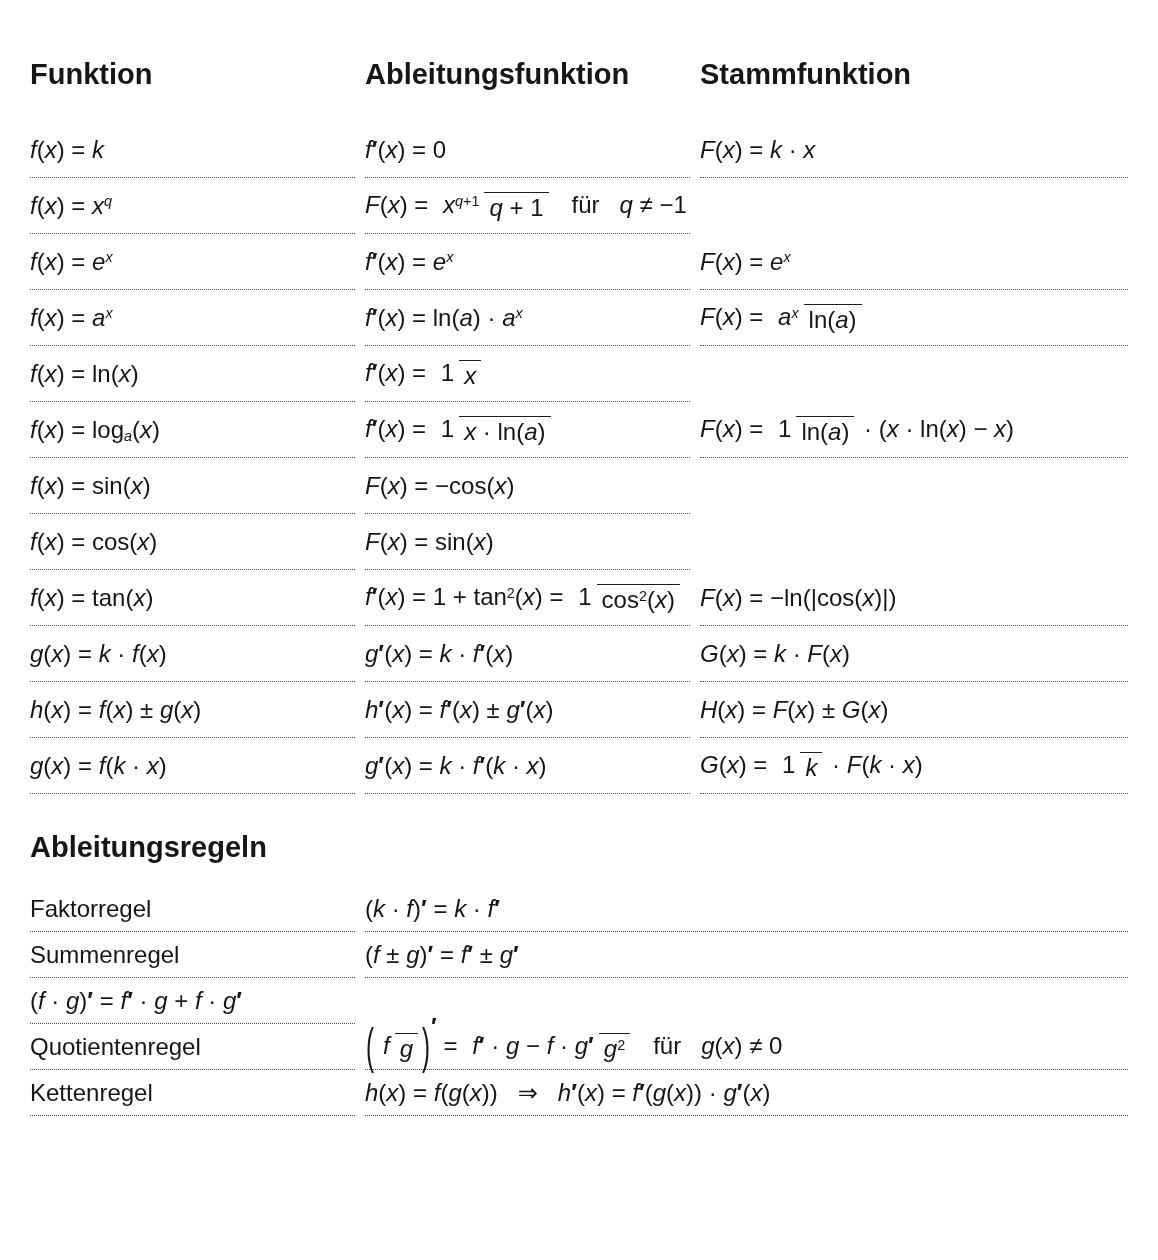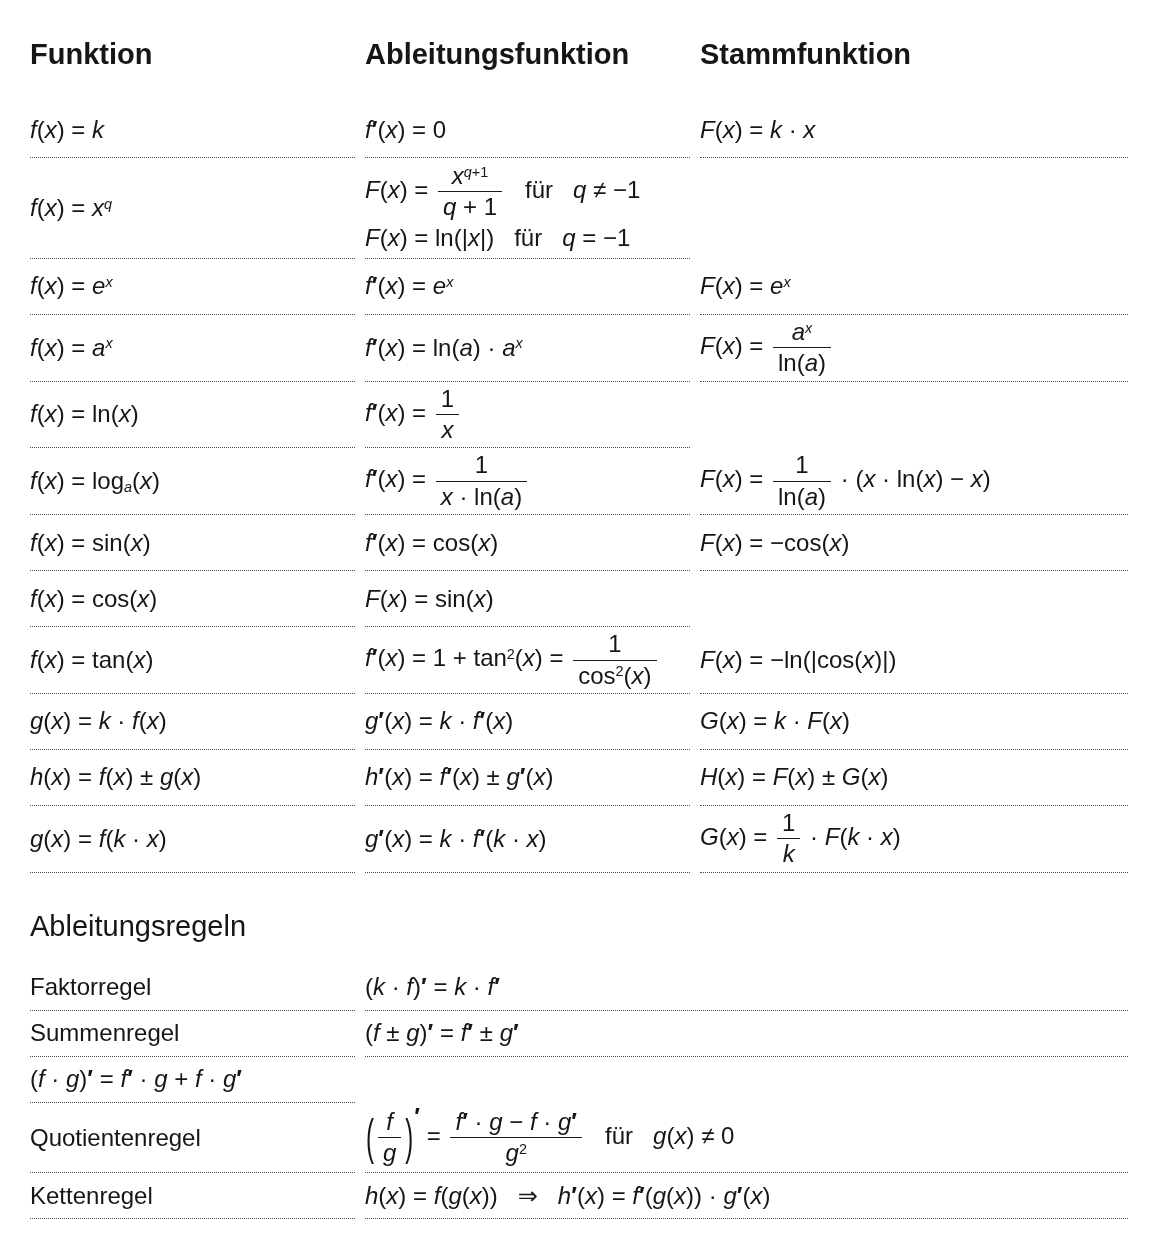--- a/index.html
+++ b/index.html
@@ -8,21 +8,21 @@
     --bg:#ffffff;
   }
   *{margin:0;padding:0;box-sizing:border-box;}
   html,body{background:var(--bg);}
   body{
     width:1158px;height:1260px;
     color:var(--text);
     font-family:"Liberation Sans","DejaVu Sans",sans-serif;
     overflow:hidden;
   }
-  .page{padding:20px 30px 0 30px;}
+  .page{padding:20px 30px 0 30px;margin-top:20px;}
 
   
   .grid3{display:grid;grid-template-columns:325px 325px 1fr;column-gap:10px;}
   .grid2{display:grid;grid-template-columns:325px 1fr;column-gap:10px;}
 
   
   .hdr{padding:16px 0 30px 0;}
   .hdr .h{font-size:29px;font-weight:700;line-height:36px;}
 
   
@@ -38,36 +38,36 @@
   .fm{display:block;}
   .fm .line{display:block;padding:1px 0;}
 
   
   .fm i, .cell i{font-style:italic;}
   .fm b{font-weight:700;font-style:normal;}
   sup{font-size:0.6em;line-height:0;position:relative;top:-0.5em;vertical-align:baseline;}
   sub{font-size:0.6em;line-height:0;position:relative;bottom:-0.22em;vertical-align:baseline;}
 
   .frac{
-    display:inline-flex;flex-direction:column;
+    display:inline-flex;flex-direction:row;
     text-align:center;vertical-align:middle;
     margin:0 3px;line-height:1.1;
   }
   .frac .num{padding:0 5px 2px 5px;}
   .frac .den{padding:2px 5px 0 5px;border-top:1.6px solid #1c1c1c;}
 
   .bigp{
     display:inline-block;vertical-align:middle;
     transform:scaleY(2.05);line-height:1;
     margin:0 1px;
   }
   .hp{position:relative;top:-0.8em;}
 
   
-  h2{font-size:29px;font-weight:400;line-height:34px;margin:36px 0 22px 0;}
+  h2{font-size:29px;font-weight:700;line-height:34px;margin:36px 0 22px 0;}
   .rule-name{font-size:24px;}
 </style>
 </head>
 <body>
 
 <div class="page">
 
   <section class="t1">
 
     <div class="grid3 hdr">
@@ -91,21 +91,20 @@
     <div class="grid3 row">
       <div class="cell">
           <span class="fm"><i>f</i>(<i>x</i>) = <i>x</i><sup><i>q</i></sup></span>
         </div>
       <div class="cell">
           <span class="fm">
             <span class="line"><i>F</i>(<i>x</i>) = <span class="frac">
                 <span class="num"><i>x</i><sup><i>q</i>+1</sup></span>
                 <span class="den"><i>q</i> + 1</span>
               </span>&nbsp;&nbsp;&nbsp;für&nbsp;&nbsp;&nbsp;<i>q</i> ≠ −1</span>
-            <span class="line"><i>F</i>(<i>x</i>) = ln(|<i>x</i>|)&nbsp;&nbsp;&nbsp;für&nbsp;&nbsp;&nbsp;<i>q</i> = −1</span>
           </span>
         </div>
     </div>
 
     <div class="grid3 row">
       <div class="cell">
           <span class="fm"><i>f</i>(<i>x</i>) = <i>e</i><sup><i>x</i></sup></span>
         </div>
       <div class="cell">
           <span class="fm"><i>f</i><b>′</b>(<i>x</i>) = <i>e</i><sup><i>x</i></sup></span>
@@ -156,23 +155,20 @@
           <span class="fm"><i>F</i>(<i>x</i>) = <span class="frac">
               <span class="num">1</span>
               <span class="den">ln(<i>a</i>)</span>
             </span> · (<i>x</i> · ln(<i>x</i>) − <i>x</i>)</span>
         </div>
     </div>
 
     <div class="grid3 row">
       <div class="cell">
           <span class="fm"><i>f</i>(<i>x</i>) = sin(<i>x</i>)</span>
-        </div>
-      <div class="cell">
-          <span class="fm"><i>f</i><b>′</b>(<i>x</i>) = cos(<i>x</i>)</span>
         </div>
       <div class="cell">
           <span class="fm"><i>F</i>(<i>x</i>) = −cos(<i>x</i>)</span>
         </div>
     </div>
 
     <div class="grid3 row">
       <div class="cell">
           <span class="fm"><i>f</i>(<i>x</i>) = cos(<i>x</i>)</span>
         </div>

